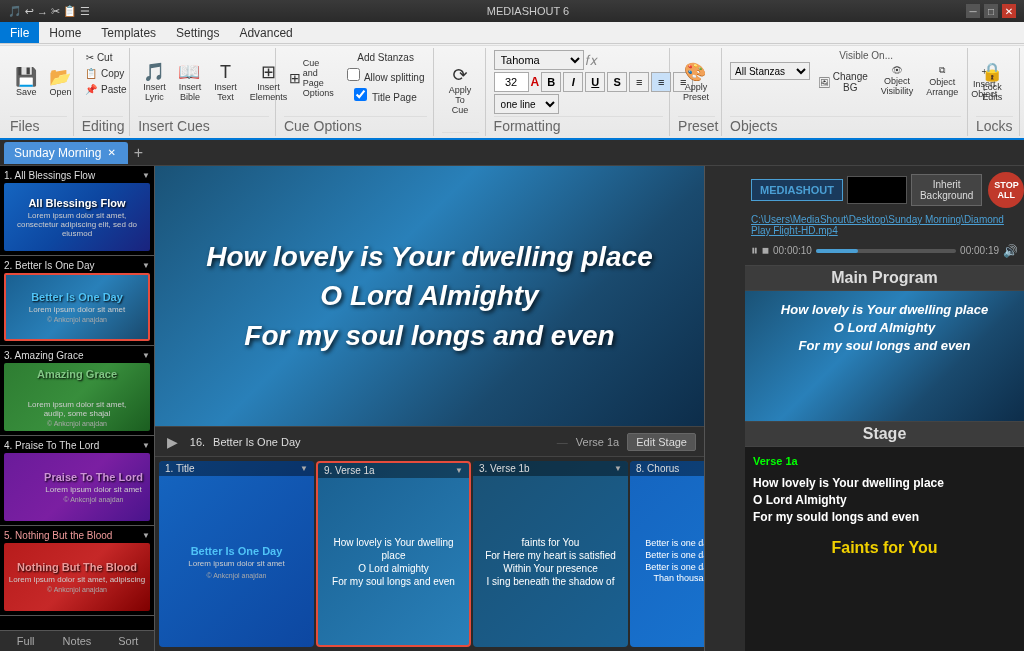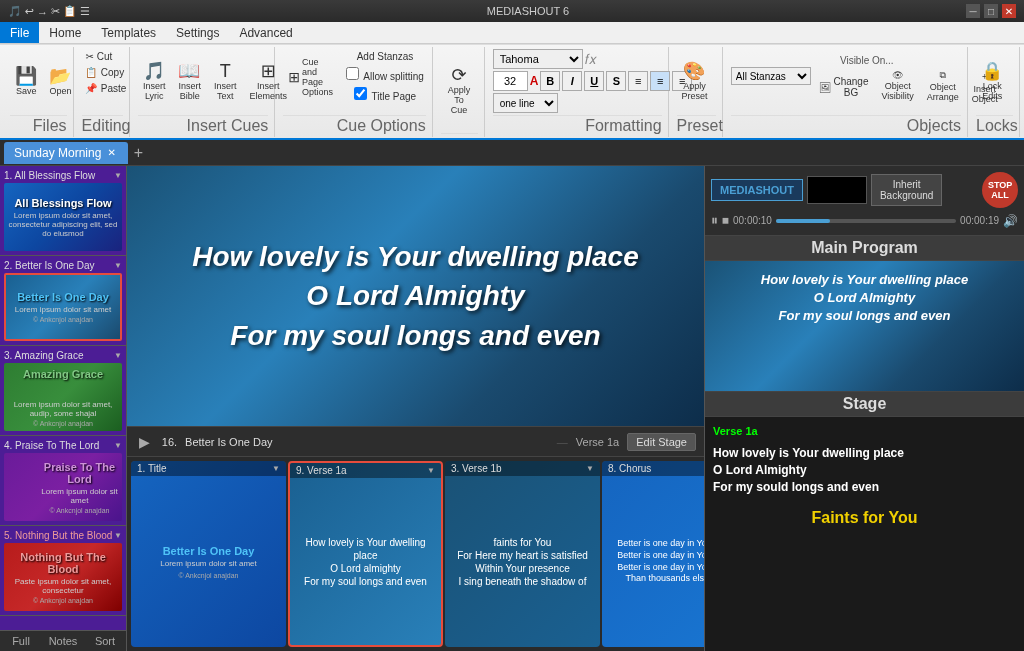--- a/index.html
+++ b/index.html
@@ -18,37 +18,37 @@
     .menu-bar { background: #f0f0f0; height: 22px; display: flex; align-items: center; border-bottom: 1px solid #ccc; }
     .menu-item { padding: 2px 10px; font-size: 12px; cursor: pointer; height: 100%; display: flex; align-items: center; }
     .menu-item.active { background: #0078d7; color: white; }
 
     
     .ribbon { background: linear-gradient(to bottom, #f5f5f5, #e8e8e8); border-bottom: 2px solid #0078d7; display: flex; flex-direction: column; height: 96px; }
     .ribbon-tabs { display: flex; height: 26px; background: #f0f0f0; border-bottom: 1px solid #ddd; }
     .ribbon-content { display: flex; align-items: stretch; flex: 1; padding: 2px 4px; gap: 2px; }
     .ribbon-group { display: flex; flex-direction: column; align-items: flex-start; border-right: 1px solid #ccc; padding: 2px 6px; min-width: 50px; }
     .ribbon-group-buttons { display: flex; align-items: center; flex: 1; gap: 2px; }
-    .ribbon-group-label { font-size: 16px; color: #666; text-align: right; width: 100%; border-top: 1px solid #ddd; padding-top: 1px; margin-top: 2px; }
+    .ribbon-group-label { font-size: 14px; color: #666; text-align: left; width: 100%; border-top: 1px solid #ddd; padding-top: 1px; margin-top: 2px; }
     .ribbon-btn { background: transparent; border: 1px solid transparent; cursor: pointer; padding: 2px 4px; font-size: 11px; border-radius: 2px; display: flex; flex-direction: column; align-items: center; gap: 1px; color: #333; }
     .ribbon-btn .btn-icon { font-size: 18px; line-height: 1; }
     .ribbon-btn .btn-label { font-size: 9px; }
     .ribbon-btn-small { background: transparent; border: 1px solid transparent; cursor: pointer; padding: 1px 3px; font-size: 10px; border-radius: 2px; color: #333; white-space: nowrap; }
 
     
     .tab-bar { background: #2d2d2d; height: 26px; display: flex; align-items: center; padding: 0 4px; gap: 2px; border-bottom: 1px solid #444; }
     .doc-tab { background: #4a90d9; color: white; padding: 3px 10px; border-radius: 3px 3px 0 0; font-size: 12px; display: flex; align-items: center; gap: 4px; cursor: pointer; height: 22px; }
     .doc-tab-close { background: none; border: none; color: white; cursor: pointer; font-size: 10px; padding: 0 2px; }
     .new-tab-btn { background: none; border: none; color: #aaa; cursor: pointer; font-size: 16px; padding: 0 4px; }
 
     
     .main-layout { display: flex; height: calc(651px - 22px - 22px - 96px - 26px); }
 
     
-    .slide-list { width: 127px; background: #4c1d95; overflow-y: auto; border-right: 1px solid #555; display: flex; flex-direction: column; }
+    .slide-list { width: 155px; background: #000000; overflow-y: auto; border-right: 1px solid #555; display: flex; flex-direction: column; }
     .slide-item { border-bottom: 1px solid #555; padding: 4px; cursor: pointer; }
     .slide-item-header { display: flex; justify-content: space-between; align-items: center; color: #ddd; font-size: 10px; margin-bottom: 2px; }
     .slide-item-header .expand-btn { color: #aaa; font-size: 8px; cursor: pointer; }
     .slide-thumb { width: 100%; height: 68px; border-radius: 2px; overflow: hidden; position: relative; display: flex; align-items: center; justify-content: center; }
     .slide-thumb.active { border: 2px solid #e74c3c; }
     .slide-list-footer { display: flex; background: #2d2d2d; border-top: 1px solid #555; }
     .slide-list-footer-btn { flex: 1; padding: 4px; text-align: center; color: #aaa; font-size: 11px; cursor: pointer; border: none; background: none; }
 
     
     .stage-area { flex: 1; background: #1a1a1a; display: flex; flex-direction: column; overflow: hidden; }
@@ -67,21 +67,21 @@
     .cue-card { background: #1e6091; border-radius: 4px; overflow: hidden; cursor: pointer; position: relative; display: flex; flex-direction: column; flex: 1; min-width: 155px; }
     .cue-card-header { background: rgba(0,0,0,0.4); padding: 2px 6px; display: flex; justify-content: space-between; align-items: center; }
     .cue-card-label { color: #ddd; font-size: 10px; }
     .cue-card-dropdown { color: #aaa; font-size: 8px; cursor: pointer; }
     .cue-card-body { flex: 1; display: flex; align-items: center; justify-content: center; padding: 4px; }
     .cue-card-text { color: white; font-size: 10px; text-align: center; line-height: 1.3; }
     .cue-card.active-cue { border: 2px solid #e74c3c; }
     .cue-grid-scroll { width: 12px; background: #333; display: flex; flex-direction: column; }
 
     
-    .right-panel { width: 320px; background: #2d2d2d; border-left: 1px solid #555; display: flex; flex-direction: column; }
+    .right-panel { width: 320px; background: #2d2d2d; border-left: 1px solid #555; display: flex; flex-direction: column; padding-left: 40px; }
     .right-panel-top { padding: 6px; display: flex; flex-direction: column; gap: 4px; border-bottom: 1px solid #444; }
     .logo-box { background: #1a3a5c; color: #4a9fd4; font-weight: bold; font-size: 11px; padding: 4px 8px; border: 1px solid #4a9fd4; }
     .black-box { background: black; width: 60px; height: 28px; border: 1px solid #555; }
     .inherit-btn { background: #444; border: 1px solid #666; color: #ddd; padding: 4px 8px; font-size: 10px; cursor: pointer; text-align: center; }
     .stop-all-btn { background: #c0392b; border: none; color: white; padding: 4px 6px; font-size: 9px; font-weight: bold; cursor: pointer; border-radius: 50%; width: 36px; height: 36px; }
     .file-path { color: #4a9fd4; font-size: 10px; cursor: pointer; text-decoration: underline; padding: 2px 0; }
     .playback-controls { display: flex; align-items: center; gap: 4px; }
     .play-ctrl-btn { background: none; border: none; color: #aaa; cursor: pointer; font-size: 14px; }
     .time-display { color: #aaa; font-size: 10px; }
     .progress-bar { flex: 1; height: 4px; background: #555; border-radius: 2px; position: relative; cursor: pointer; }
@@ -250,21 +250,21 @@
       <div class="ribbon-group-buttons">
         <button class="ribbon-btn">
           <span class="btn-icon">🎨</span>
           <span class="btn-label">Apply<br>Preset</span>
         </button>
       </div>
       <div class="ribbon-group-label">Preset</div>
     </div>
 
     <div class="ribbon-group" style="min-width:160px;">
-      <div class="ribbon-group-buttons" style="flex-direction:column; gap:1px;justify-content:center;">
+      <div class="ribbon-group-buttons" style="flex-direction:column; gap:1px;">
         <div style="display:flex; gap:3px; align-items:center; font-size:10px; color:#555;">
           <span>Visible On...</span>
         </div>
         <div style="display:flex; gap:3px;">
           <select style="font-size:10px; height:18px; width:80px; border:1px solid #aaa;">
             <option>All Stanzas</option>
           </select>
           <button class="ribbon-btn" style="flex-direction:row; gap:2px; font-size:10px;">
             <span>🖼</span>
             <span>Change<br>BG</span>
@@ -367,21 +367,21 @@
     </div>
 
     <div class="slide-item">
       <div class="slide-item-header">
         <span style="color:#ef9a9a;">5. Nothing But the Blood</span>
         <span class="expand-btn">▼</span>
       </div>
       <div class="slide-thumb" style="background: linear-gradient(135deg, #b71c1c, #c62828, #7f0000);">
         <div style="text-align:center; padding:4px;">
           <div style="color:#ef9a9a; font-weight:bold; font-size:11px; text-shadow:1px 1px 2px black;">Nothing But The Blood</div>
-          <div style="color:#ccc; font-size:8px; margin-top:2px;">Paste ipsum dolor sit amet, consectetur</div>
+          <div style="color:#ccc; font-size:8px; margin-top:2px;">Lorem ipsum dolor sit amet, adipiscing</div>
           <div style="color:#aaa; font-size:7px; margin-top:2px;">© Ankcnjol anajdan</div>
         </div>
       </div>
     </div>
 
     <div style="flex:1;"></div>
     <div class="slide-list-footer">
       <button class="slide-list-footer-btn">Full</button>
       <button class="slide-list-footer-btn">Notes</button>
       <button class="slide-list-footer-btn">Sort</button>
@@ -468,20 +468,23 @@
         <div style="display:flex; align-items:center; gap:4px;">
           <div class="logo-box">
             <span>MEDIASHOUT</span>
           </div>
           <div class="black-box"></div>
           <div class="inherit-btn">Inherit<br>Background</div>
         </div>
         <button class="stop-all-btn">STOP<br>ALL</button>
       </div>
 
+      <div class="file-path">
+        <span>C:\Users\MediaShout\Desktop\Sunday Morning\Diamond Play Flight-HD.mp4</span>
+      </div>
 
       <div class="playback-controls">
         <button class="play-ctrl-btn">⏸</button>
         <button class="play-ctrl-btn">⏹</button>
         <span class="time-display">00:00:10</span>
         <div class="progress-bar">
           <div class="progress-fill"></div>
         </div>
         <span class="time-display">00:00:19</span>
         <span class="volume-icon">🔊</span>

